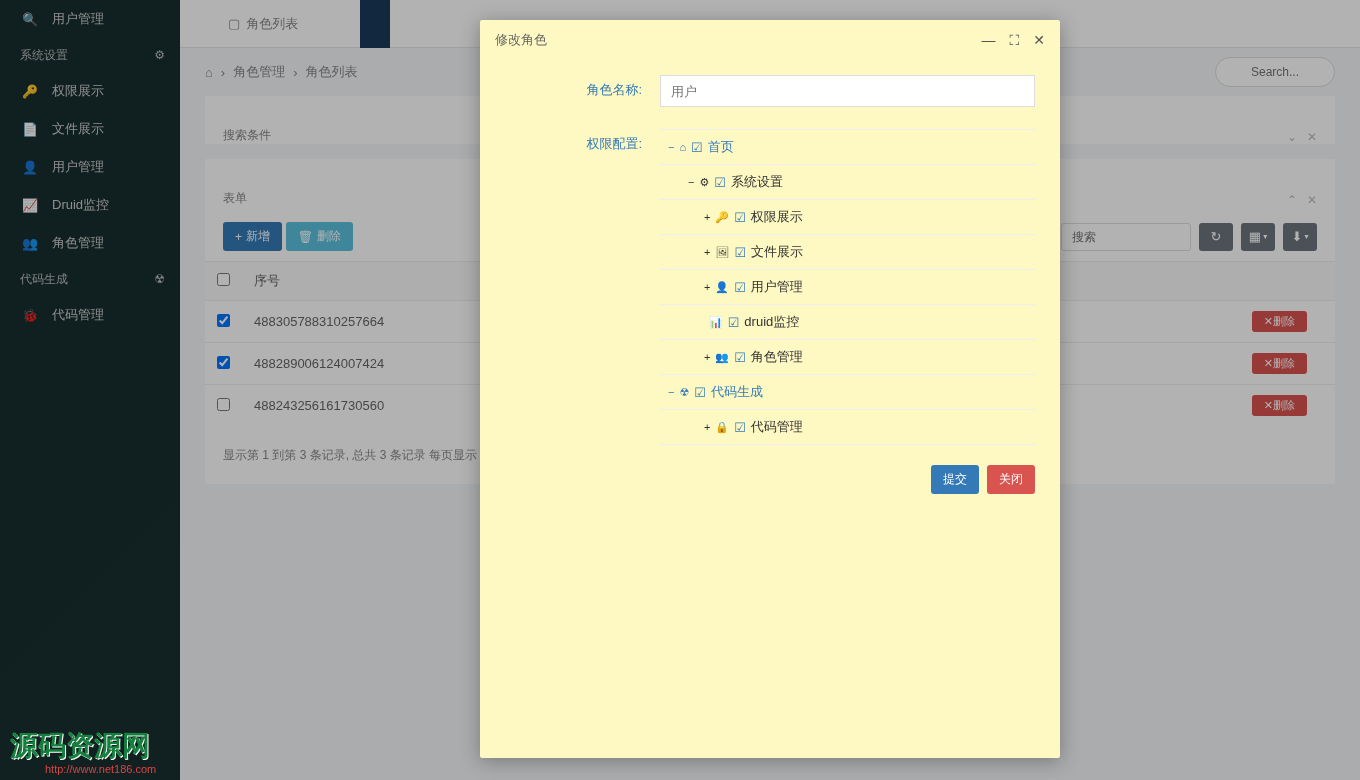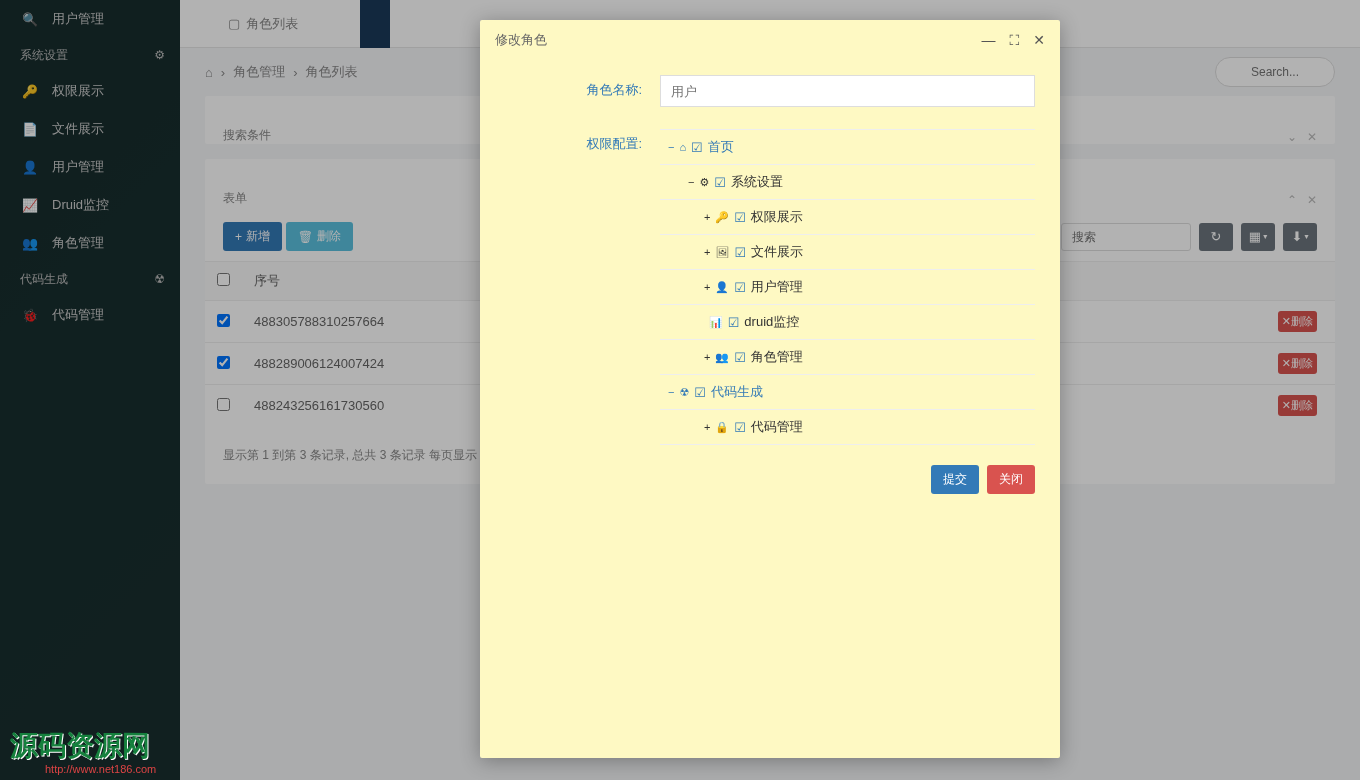--- a/index.html
+++ b/index.html
@@ -34,21 +34,21 @@
 .btn-danger { background: #d9534f; }
 .toolbar-right { display: flex; gap: 8px; align-items: center; }
 .toolbar-right input { height: 28px; width: 130px; border: 1px solid #ddd; padding: 0 10px; border-radius: 3px; font-size: 12px; }
 .icon-btn { width: 34px; height: 28px; background: #6c757d; border-radius: 3px; color: #fff; display: inline-flex; align-items: center; justify-content: center; cursor: pointer; font-size: 13px; }
 .icon-btn .caret { font-size: 8px; margin-left: 2px; }
 
 table { width: 100%; border-collapse: collapse; }
 th, td { text-align: left; padding: 10px 12px; border-top: 1px solid #eee; font-size: 13px; color: #666; }
 th { font-weight: normal; background: #fafafa; }
 .col-check { width: 36px; text-align: center; }
-.action-btn { display: inline-block; padding: 3px 4px; border-radius: 3px; font-size: 11px; color: #fff; background: #d9534f; margin-right: 6px; }
+.action-btn { display: inline-block; padding: 3px 12px; border-radius: 3px; font-size: 11px; color: #fff; background: #d9534f; margin-right: 16px; }
 
 .table-footer { padding: 15px 18px; display: flex; justify-content: flex-start; align-items: center; color: #888; font-size: 12px; }
 .page-size { display: inline-flex; align-items: center; padding: 4px 8px; background: #6c757d; color: #fff; border-radius: 3px; font-size: 11px; margin: 0 4px; }
 .pagination { display: flex; gap: 0; }
 .page-btn { width: 28px; height: 28px; border: 1px solid #ddd; display: inline-flex; align-items: center; justify-content: center; font-size: 12px; color: #666; cursor: pointer; margin-left: -1px; background:#fff; }
 .page-btn.active { background: #337ab7; color: #fff; border-color: #337ab7; }
 
 
 .modal-overlay { position: absolute; inset: 0; background: rgba(0,0,0,0.3); }
 .modal { position: absolute; left: 480px; top: 20px; width: 580px; height: 738px; background: #fef9c3; box-shadow: 0 3px 20px rgba(0,0,0,0.3); border-radius: 2px; }

